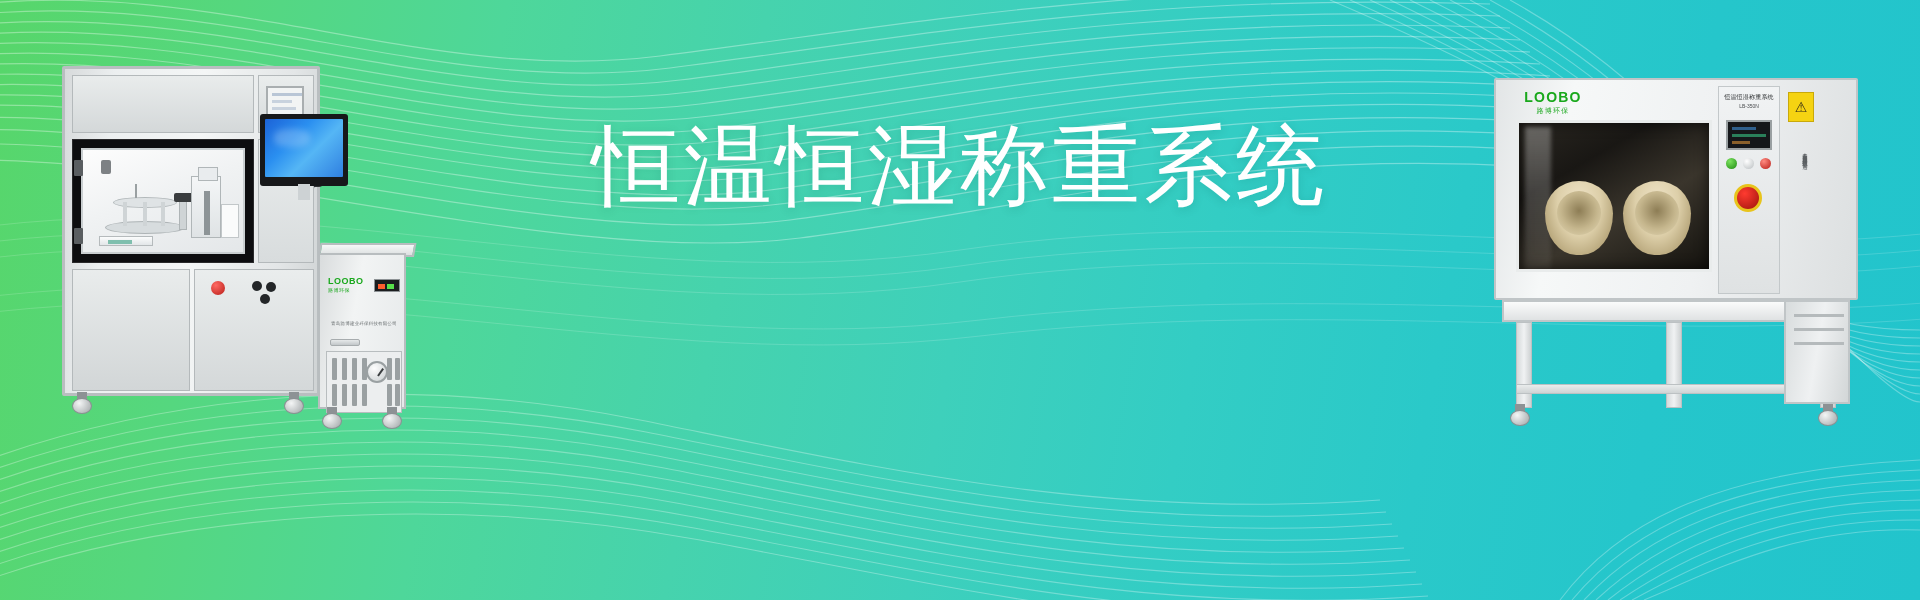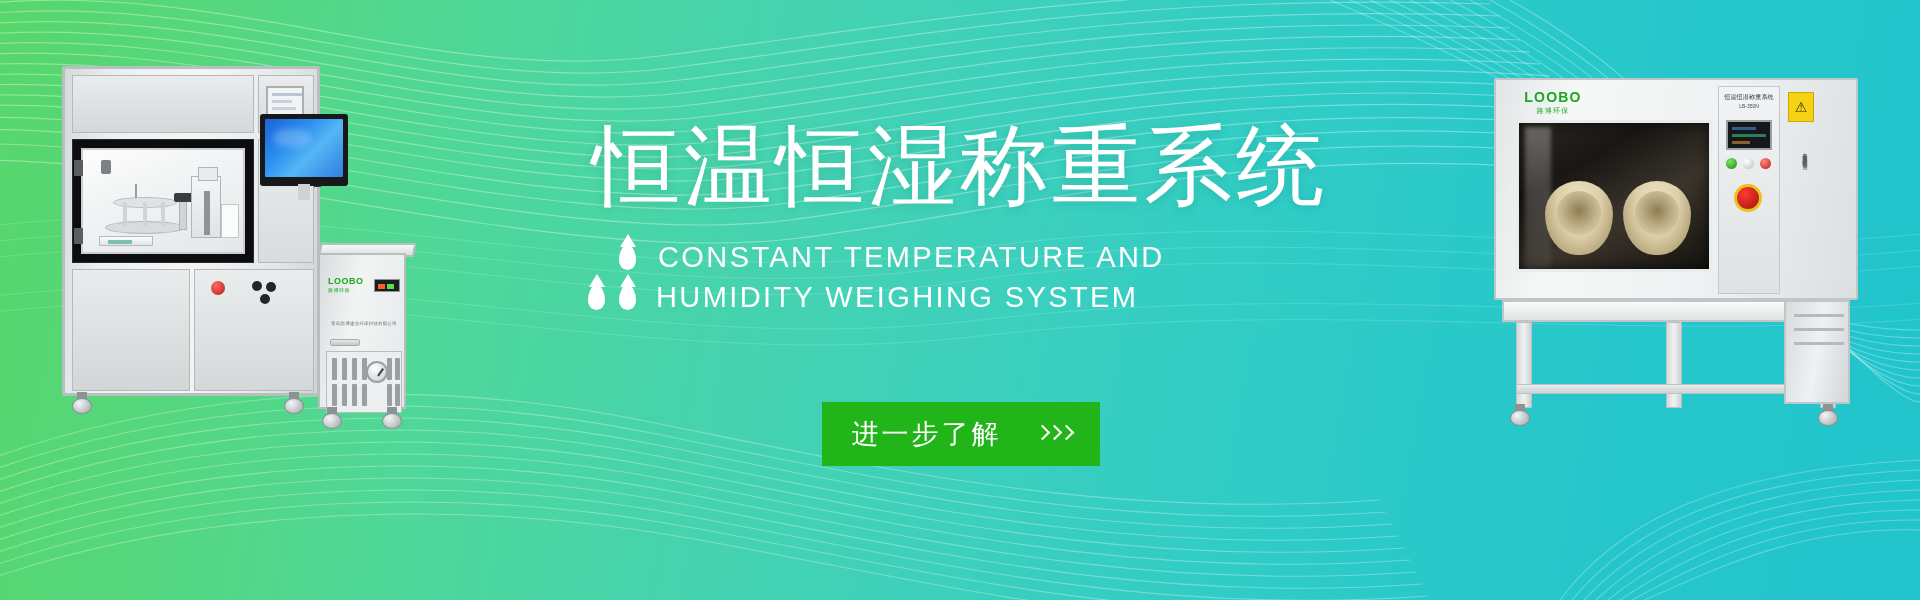--- a/index.html
+++ b/index.html
@@ -438,45 +438,22 @@
         <div class="wheel"></div>
     </div>
     <div class="caster ch-caster2">
       <div class="fork"></div>
         <div class="wheel"></div>
     </div>
   </div>
 
   <div class="copy">
     <div class="headline">恒温恒湿称重系统</div>
-    <div class="sub">
-      <div class="sub-row row1">
-        <div class="drops">
-          <div class="drop"></div>
-        </div>
-        <div class="sub-text">CONSTANT TEMPERATURE AND</div>
-      </div>
-      <div class="sub-row row2">
-        <div class="drops">
-          <div class="drop"></div>
-          <div class="drop"></div>
-        </div>
-        <div class="sub-text">HUMIDITY WEIGHING SYSTEM</div>
-      </div>
-    </div>
   </div>
 
-  <div class="cta">
-    <span class="cta-label">进一步了解</span>
-    <span class="cta-arrows">
-      <span class="chev"></span>
-        <span class="chev"></span>
-        <span class="chev"></span>
-    </span>
-  </div>
 
   <div class="machine-right">
     <div class="mr-farpanel"></div>
     <div class="mr-cabinet">
       <div class="mr-logo">
         <div class="lg">LOOBO</div>
         <div class="cn">路博环保</div>
       </div>
       <div class="mr-window">
         <div class="glove g1"></div>

